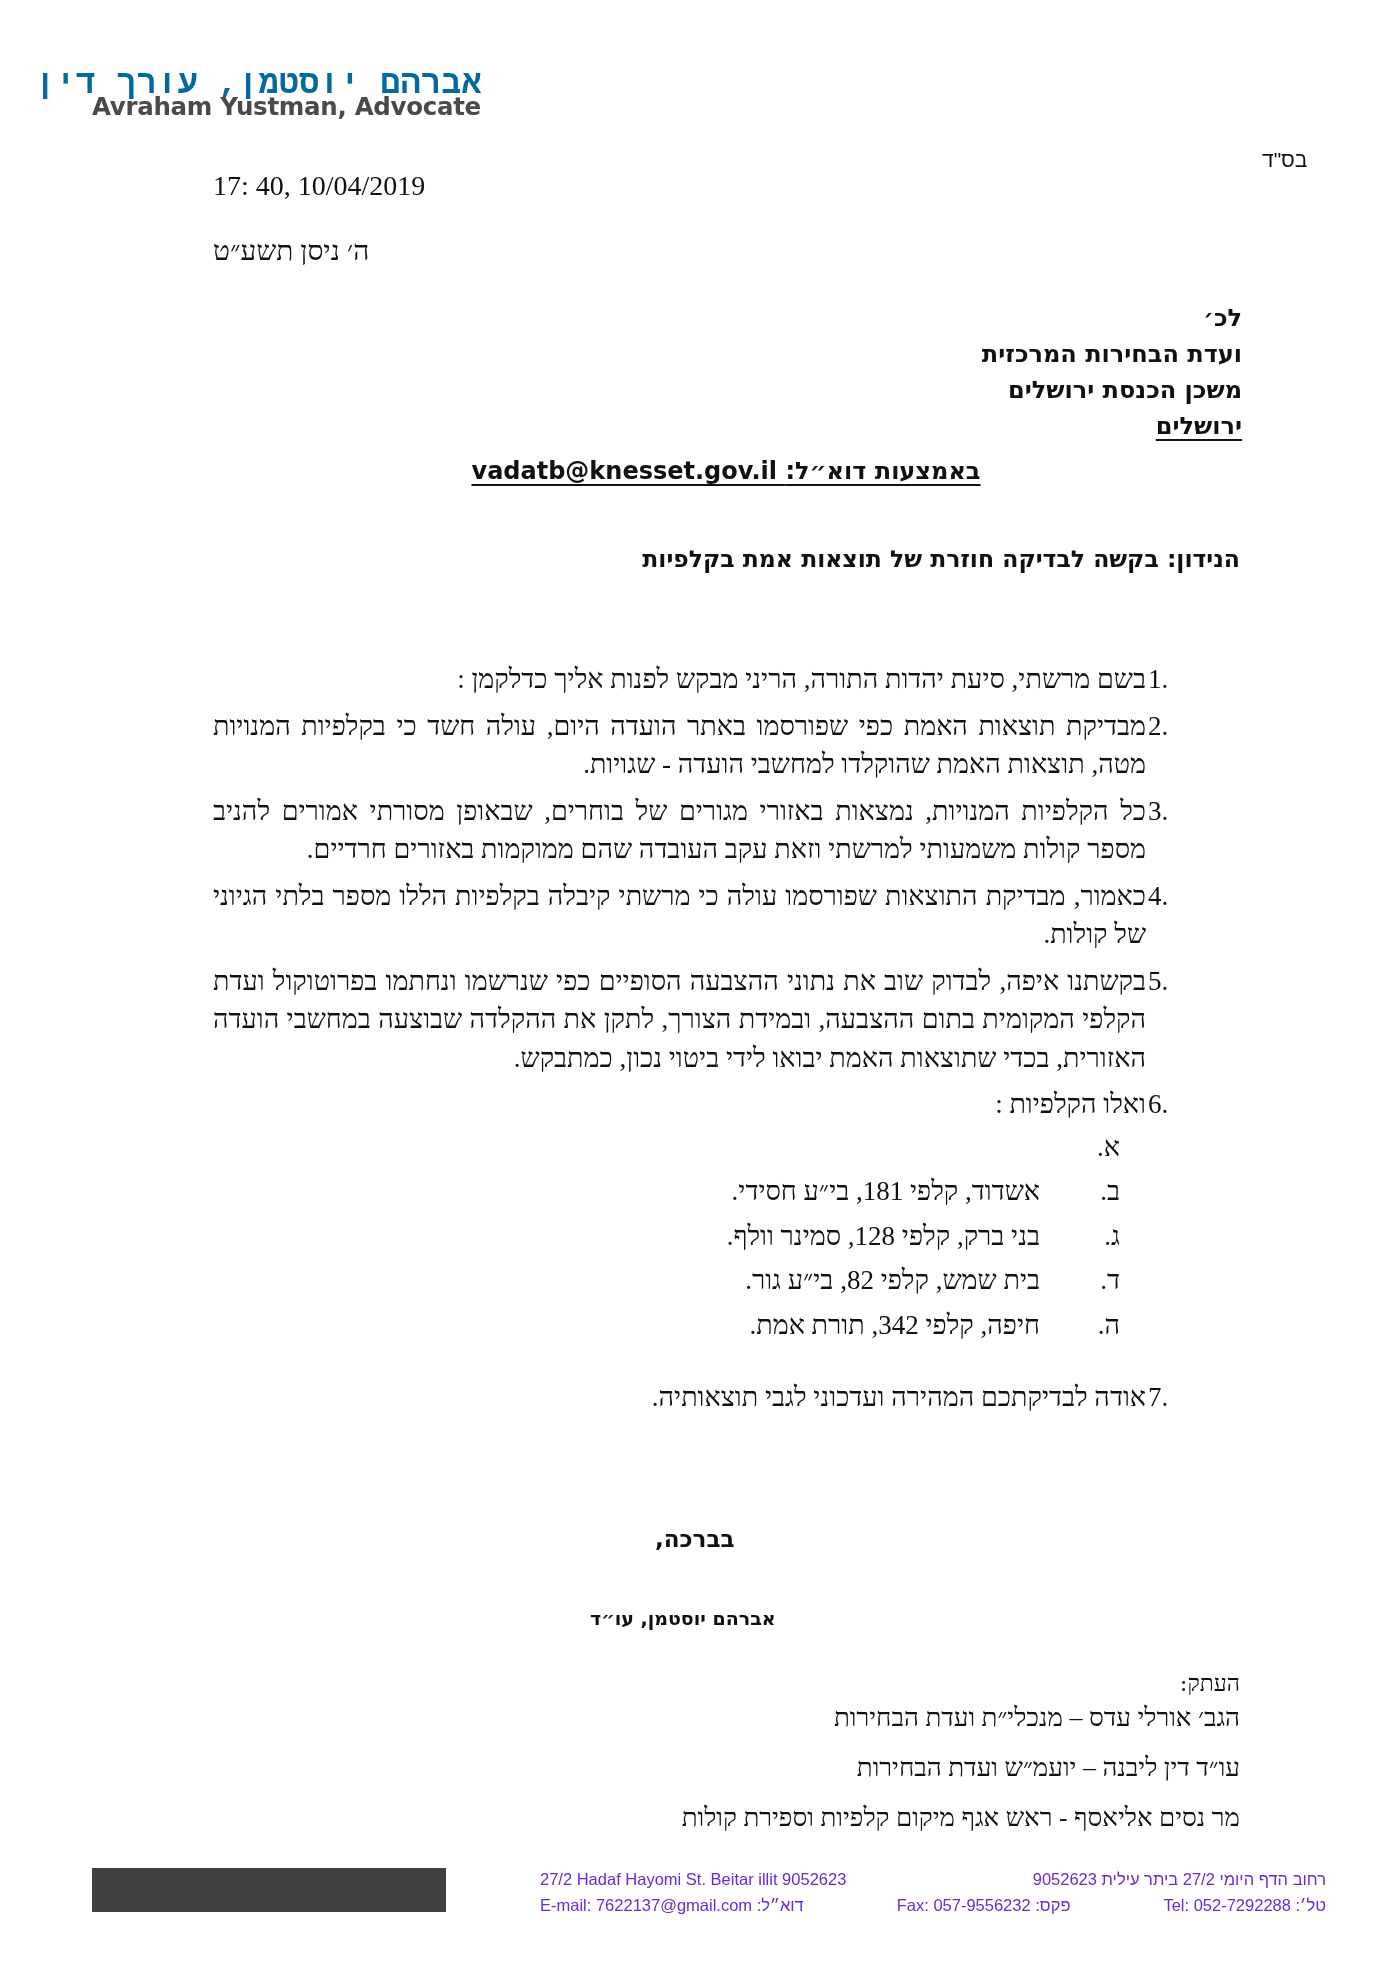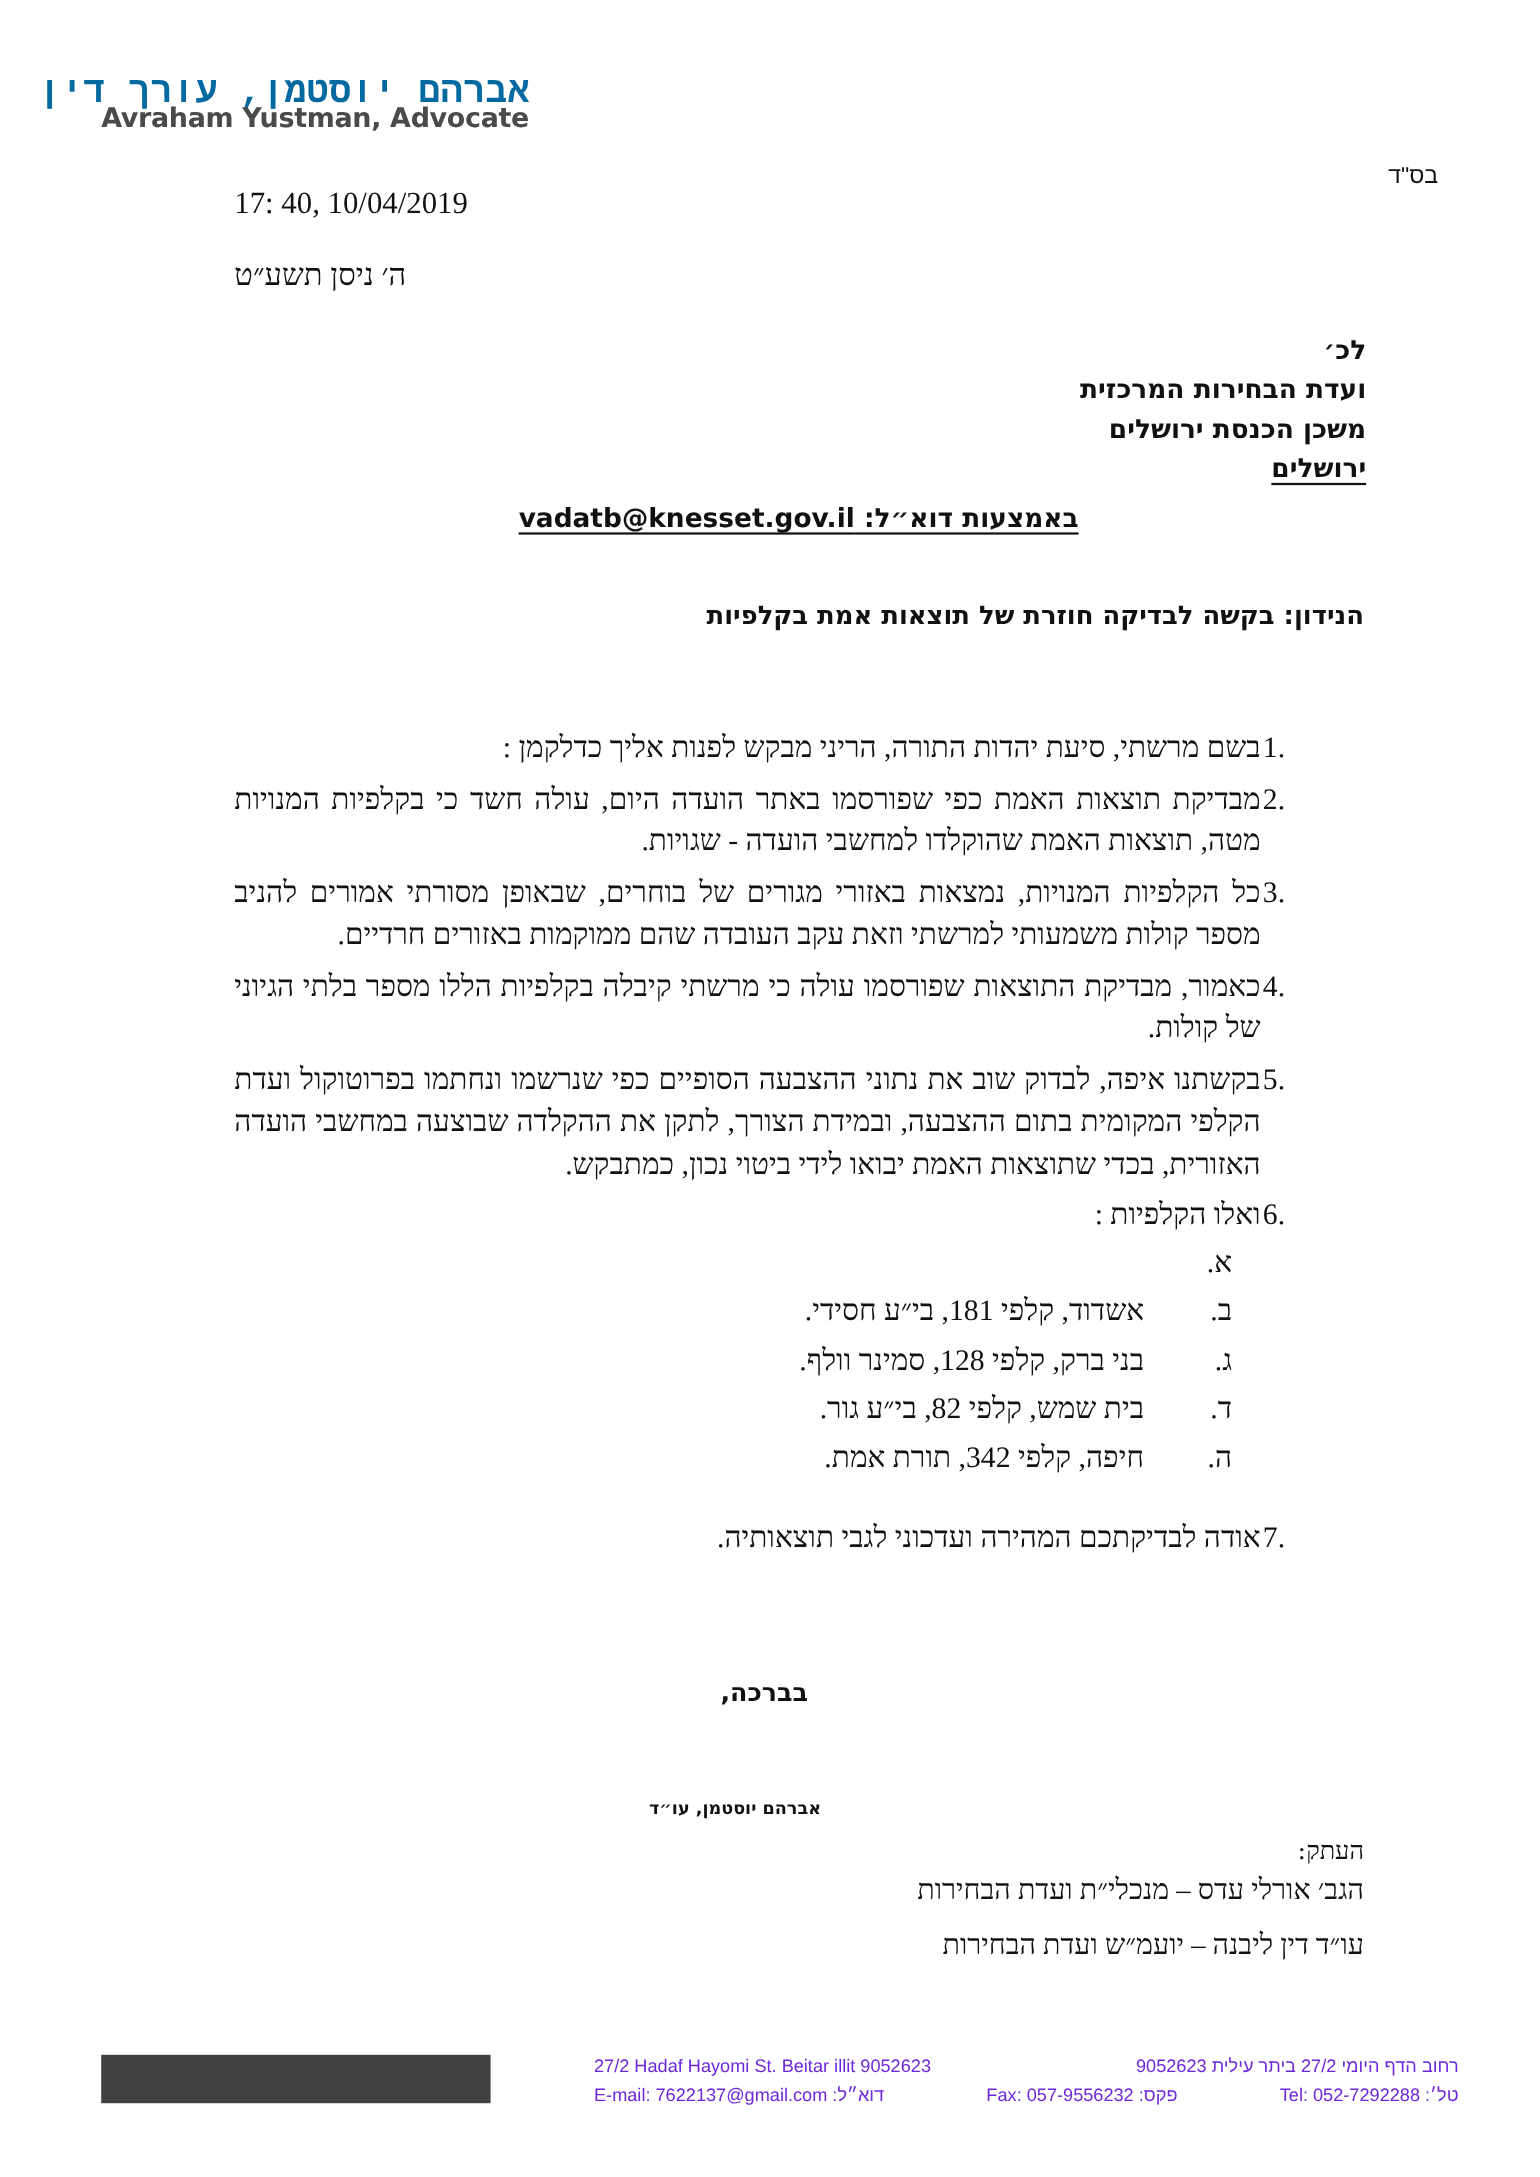--- a/index.html
+++ b/index.html
@@ -58,21 +58,21 @@
     .subitem { display: flex; flex-direction: row-reverse; height: 44.5px; }
     .subitem .spacer { width: 68px; flex: 0 0 68px; }
     .subitem .letter { width: 58px; flex: 0 0 58px; text-align: right; direction: rtl; }
     .subitem .stxt { flex: 1; direction: rtl; text-align: right; padding-right: 22px; }
     .item7 { margin-top: 28px; }
 
     .closing {
       left: 655px; top: 1526px; font-family: "DejaVu Sans", sans-serif; font-weight: bold; font-size: 23px; white-space: nowrap;
     }
     .signature {
-      left: 590px; top: 1607px; font-family: "DejaVu Sans", sans-serif; font-weight: bold; font-size: 16px; white-space: nowrap; margin-top: 27px;
+      left: 590px; top: 1607px; font-family: "DejaVu Sans", sans-serif; font-weight: bold; font-size: 19px; white-space: nowrap;
     }
 
     
     .cc-title {
       right: 160px; top: 1670px; font-family: "DejaVu Serif", serif; font-weight: normal; font-size: 23px;
     }
     .cc-list { right: 160px; top: 1703px; text-align: right; font-size: 26px; }
     .cc-item { height: 50px; white-space: nowrap; }
 
     
@@ -168,20 +168,21 @@
   </div>
 </div>
 
 <div class="abs closing rtl">בברכה,</div>
 <div class="abs signature rtl">אברהם יוסטמן, עו״ד</div>
 
 <div class="abs cc-title rtl">העתק:</div>
 <div class="abs cc-list rtl">
   <div class="cc-item">הגב׳ אורלי עדס – מנכלי״ת ועדת הבחירות</div>
   <div class="cc-item">עו״ד דין ליבנה – יועמ״ש ועדת הבחירות</div>
+  <div class="cc-item">מר נסים אליאסף - ראש אגף מיקום קלפיות וספירת קולות</div>
 </div>
 
 <div class="abs footer-bar"></div>
 <div class="abs footer-text">
   <div class="frow">
     <span>27/2 Hadaf Hayomi St. Beitar illit 9052623</span>
     <span class="he">רחוב הדף היומי 27/2 ביתר עילית 9052623</span>
   </div>
   <div class="frow">
     <span>

